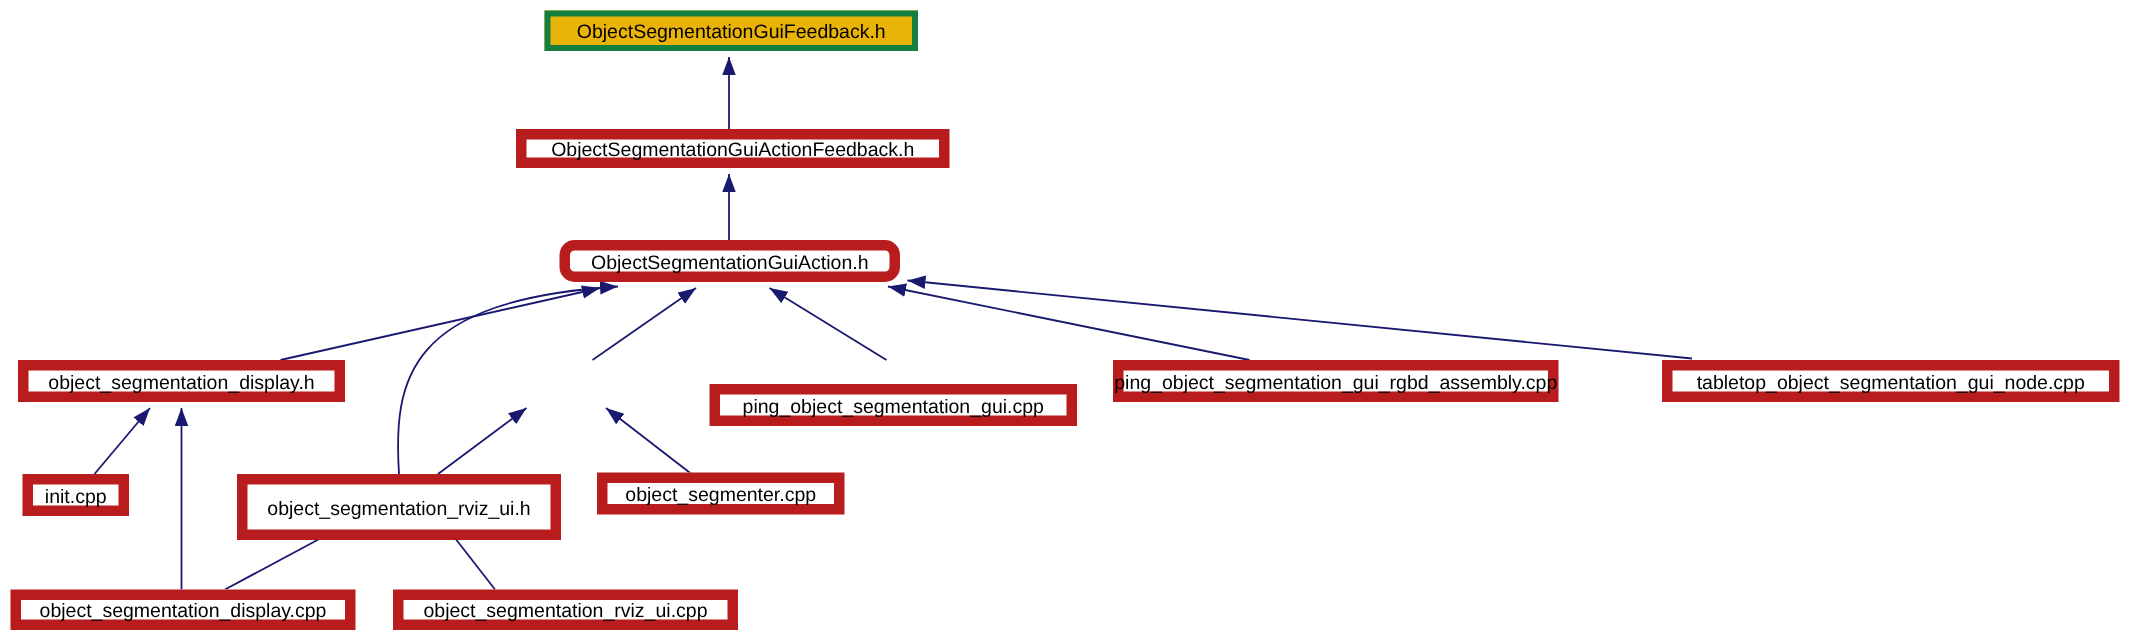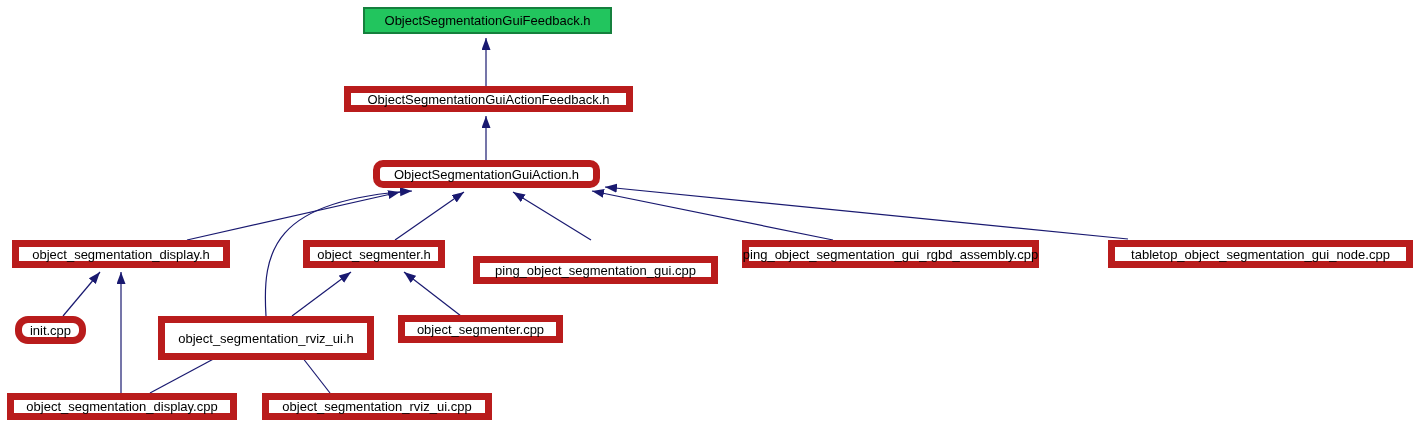--- a/index.html
+++ b/index.html
@@ -29,22 +29,22 @@
     border: 7px solid #b91c1c;
     color: #000000;
     font-size: 13px;
     display: flex;
     align-items: center;
     justify-content: center;
     white-space: nowrap;
     cursor: pointer;
   }
   .node.root {
-    background: #22c55e;
-    border: 2px solid #15803d;
+    background: #eab308;
+    border: 4px solid #15803d;
     cursor: default;
   }
   .edge {
     stroke: #191970;
     stroke-width: 1.2;
     fill: none;
   }
 </style>
 </head>
 <body>
@@ -75,29 +75,28 @@
   </svg>
 
   <div class="node root" style="left:363px; top:7px;   width:249px; height:27px;">ObjectSegmentationGuiFeedback.h</div>
 
   <div class="node" style="left:344px; top:86px;  width:289px; height:26px;">ObjectSegmentationGuiActionFeedback.h</div>
 
   <div class="node" style="left:373px; top:160px; width:227px; height:28px;border-radius:10px;">ObjectSegmentationGuiAction.h</div>
 
   <div class="node" style="left:12px;  top:240px; width:218px; height:28px;text-align:right;">object_segmentation_display.h</div>
 
-  <div class="node" style="left:303px; top:240px; width:142px; height:28px;">object_segmenter.h</div>
 
   <div class="node" style="left:473px; top:256px; width:245px; height:28px;">ping_object_segmentation_gui.cpp</div>
 
   <div class="node" style="left:742px; top:240px; width:297px; height:28px;">ping_object_segmentation_gui_rgbd_assembly.cpp</div>
 
   <div class="node" style="left:1108px; top:240px; width:305px; height:28px;">tabletop_object_segmentation_gui_node.cpp</div>
 
-  <div class="node" style="left:15px;  top:316px; width:71px;  height:28px;border-radius:13px;">init.cpp</div>
+  <div class="node" style="left:15px;  top:316px; width:71px;  height:28px;">init.cpp</div>
 
   <div class="node" style="left:158px; top:316px; width:216px; height:44px;">object_segmentation_rviz_ui.h</div>
 
   <div class="node" style="left:398px; top:315px; width:165px; height:28px;">object_segmenter.cpp</div>
 
   <div class="node" style="left:7px;   top:393px; width:230px; height:27px;">object_segmentation_display.cpp</div>
 
   <div class="node" style="left:262px; top:393px; width:230px; height:27px;">object_segmentation_rviz_ui.cpp</div>
 
 </div>

